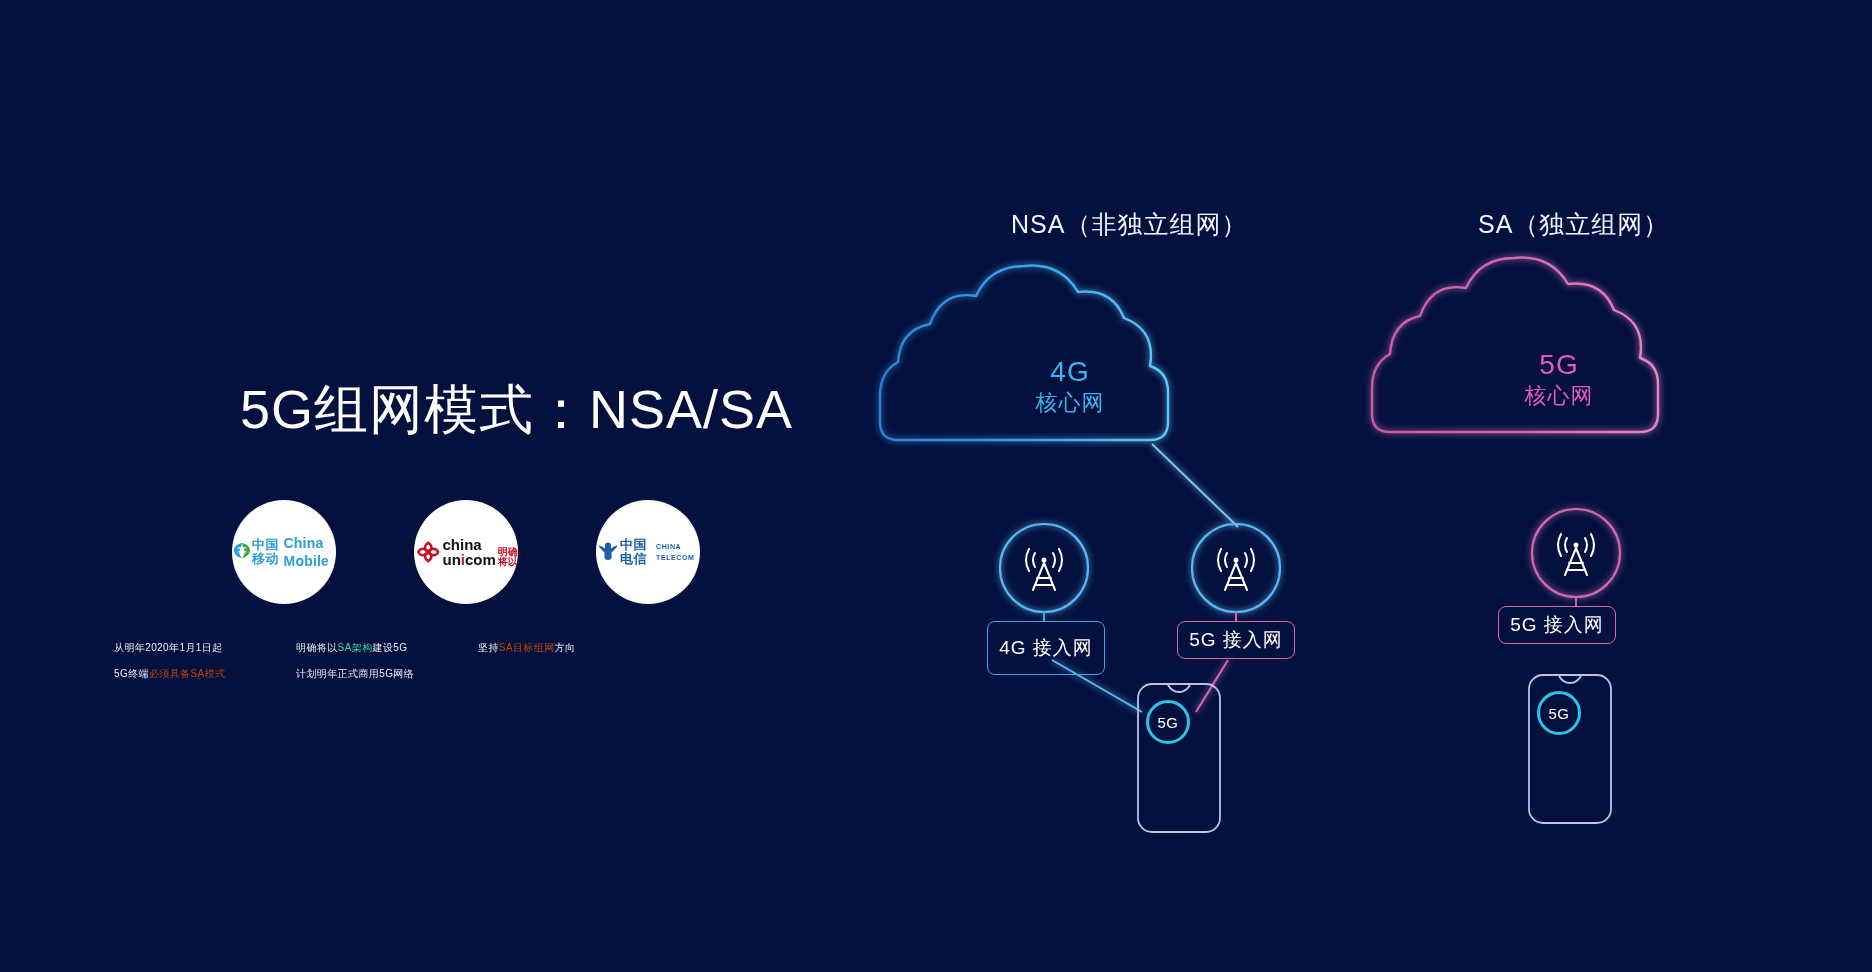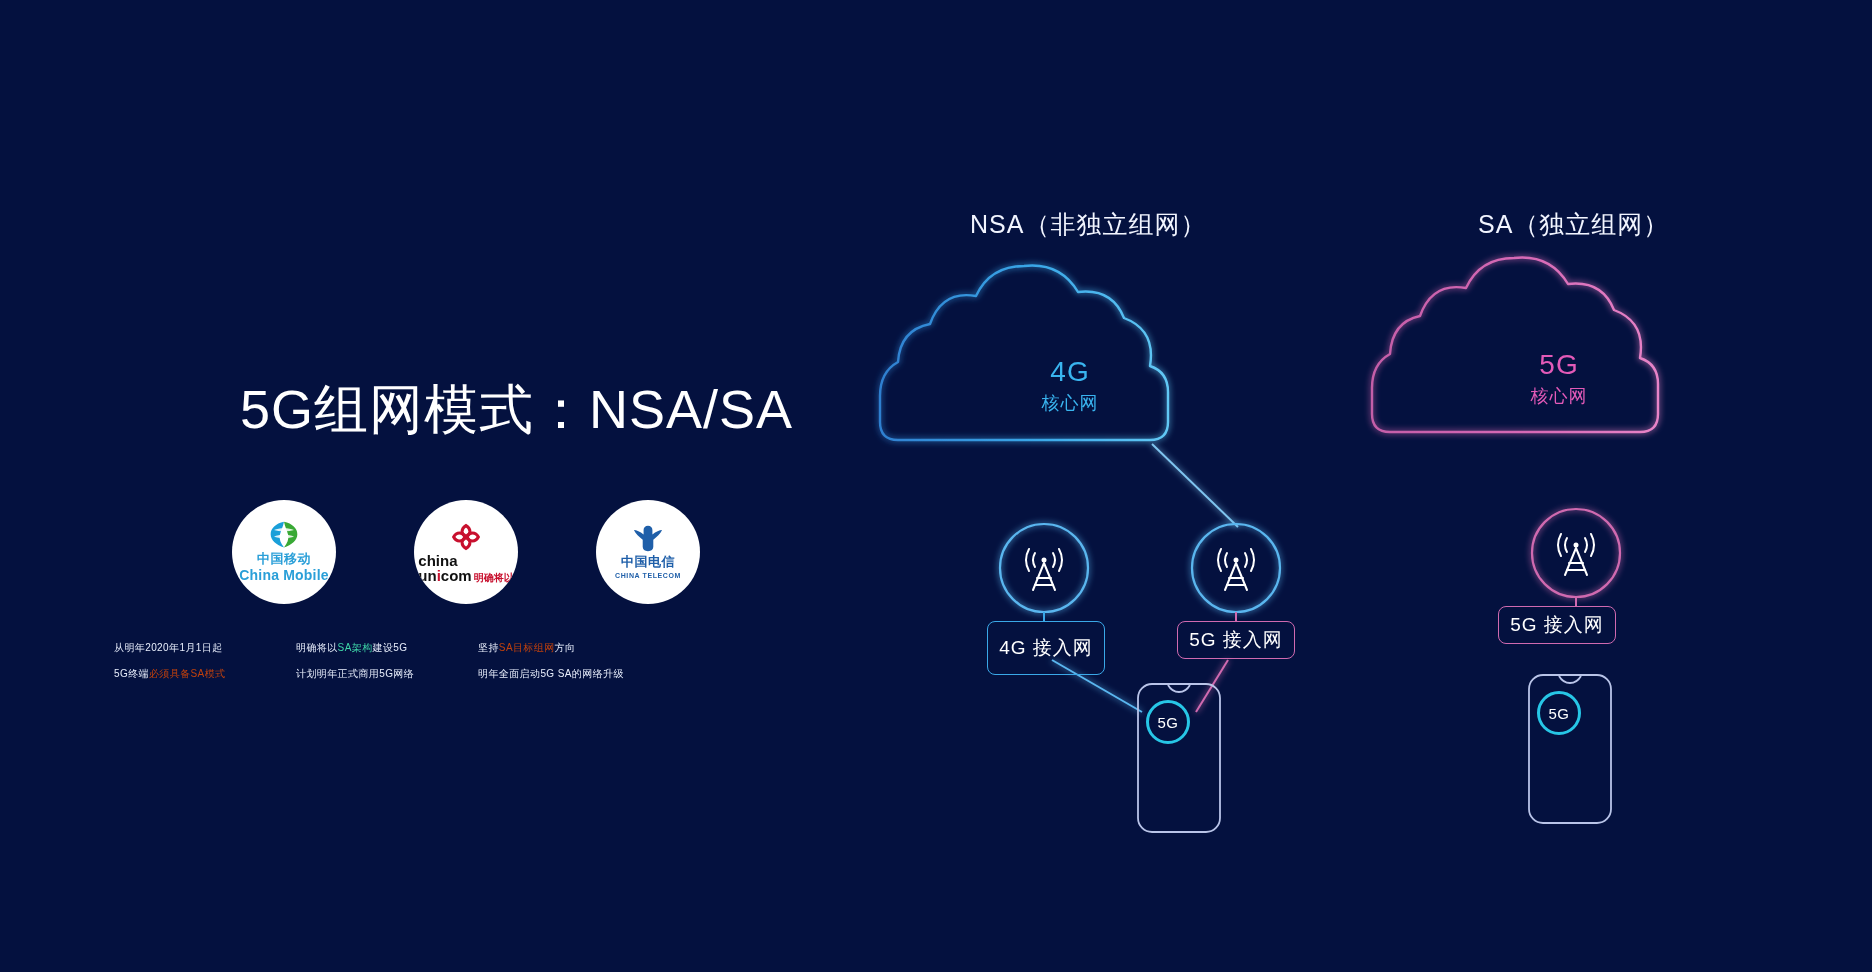--- a/index.html
+++ b/index.html
@@ -16,21 +16,21 @@
   .title {
     position:absolute; left:240px; top:374px;
     font-size:54px; font-weight:400; letter-spacing:1px;
     color:#ffffff; white-space:nowrap;
   }
 
   .logos { position:absolute; left:232px; top:500px; width:620px; height:110px; }
   .logo-circle {
     position:absolute; top:0; width:104px; height:104px;
     border-radius:50%; background:#ffffff;
-    display:flex; flex-direction:column; align-items:center; justify-content:center;
+    display:flex; flex-direction:row; align-items:center; justify-content:center;
     overflow:hidden;
   }
   .logo-circle.c1 { left:0; }
   .logo-circle.c2 { left:182px; }
   .logo-circle.c3 { left:364px; }
 
   .cm-mark { width:34px; height:30px; margin-bottom:2px; }
   .cm-cn { font-size:13px; font-weight:700; color:#2a9fd8; line-height:1.1; letter-spacing:.5px; }
   .cm-en { font-size:14px; font-weight:700; color:#2a9fd8; line-height:1.3; letter-spacing:.2px; }
 
@@ -52,39 +52,39 @@
   .caption.p1 { left:-36px; }
   .caption.p2 { left:146px; }
   .caption.p3 { left:328px; }
   .hi-cyan  { color:#c2410c; }
   .hi-green { color:#3ed6a8; }
 
   
   .diagram-title {
     position:absolute; font-size:25px; color:#f2f5ff; letter-spacing:1px; white-space:nowrap;
   }
-  .dt-nsa { left:970px; top:208px; }
+  .dt-nsa { left:1011px; top:208px; }
   .dt-sa  { left:1478px; top:208px; }
 
   .svg-layer { position:absolute; left:0; top:0; width:1872px; height:972px; }
 
   .node-label {
     position:absolute; display:flex; align-items:center; justify-content:center;
     font-size:19px; color:#ffffff; letter-spacing:1px;
     border-radius:8px; background:transparent; white-space:nowrap;
   }
   .nl-4g { left:987px; top:621px; width:118px; height:54px; border:1.6px solid #3aa8e8; }
   .nl-5g-nsa { left:1177px; top:621px; width:118px; height:38px; border:1.6px solid #d06ab0; }
   .nl-5g-sa  { left:1498px; top:606px; width:118px; height:38px; border:1.6px solid #d06ab0; }
 
   .cloud-text {
     position:absolute; text-align:center; white-space:nowrap; pointer-events:none;
   }
   .cloud-text .big { font-size:28px; line-height:34px; letter-spacing:1px; }
-  .cloud-text .sub { font-size:18px; line-height:28px; letter-spacing:1px; }
+  .cloud-text .sub { font-size:22px; line-height:28px; letter-spacing:1px; }
   .ct-nsa { left:1000px; top:355px; width:140px; color:#39b4ef; }
   .ct-sa  { left:1489px; top:348px; width:140px; color:#e35ab8; }
 
   .phone-badge {
     position:absolute; width:44px; height:44px; border-radius:50%;
     border:3px solid #27c6e6; display:flex; align-items:center; justify-content:center;
     font-size:15px; color:#ffffff; letter-spacing:.5px;
   }
   .pb-nsa { left:1146px; top:700px; }
   .pb-sa  { left:1537px; top:691px; }
@@ -140,21 +140,20 @@
       <div><span>5G终端</span><span class="hi-cyan">必须具备SA模式</span></div>
     </div>
 
     <div class="caption p2">
       <div><span>明确将以</span><span class="hi-green">SA架构</span><span>建设5G</span></div>
       <div>计划明年正式商用5G网络</div>
     </div>
 
     <div class="caption p3">
       <div><span>坚持</span><span class="hi-cyan">SA目标组网</span><span>方向</span></div>
-      <div>明年全面启动5G SA的网络升级</div>
     </div>
   </div>
 
   <div class="diagram-title dt-nsa">NSA（非独立组网）</div>
   <div class="diagram-title dt-sa">SA（独立组网）</div>
 
   <svg class="svg-layer" viewBox="0 0 1872 972">
     <defs>
       <filter id="glowBlue" x="-70%" y="-70%" width="240%" height="240%">
         <feGaussianBlur stdDeviation="3.2" result="b"></feGaussianBlur>

